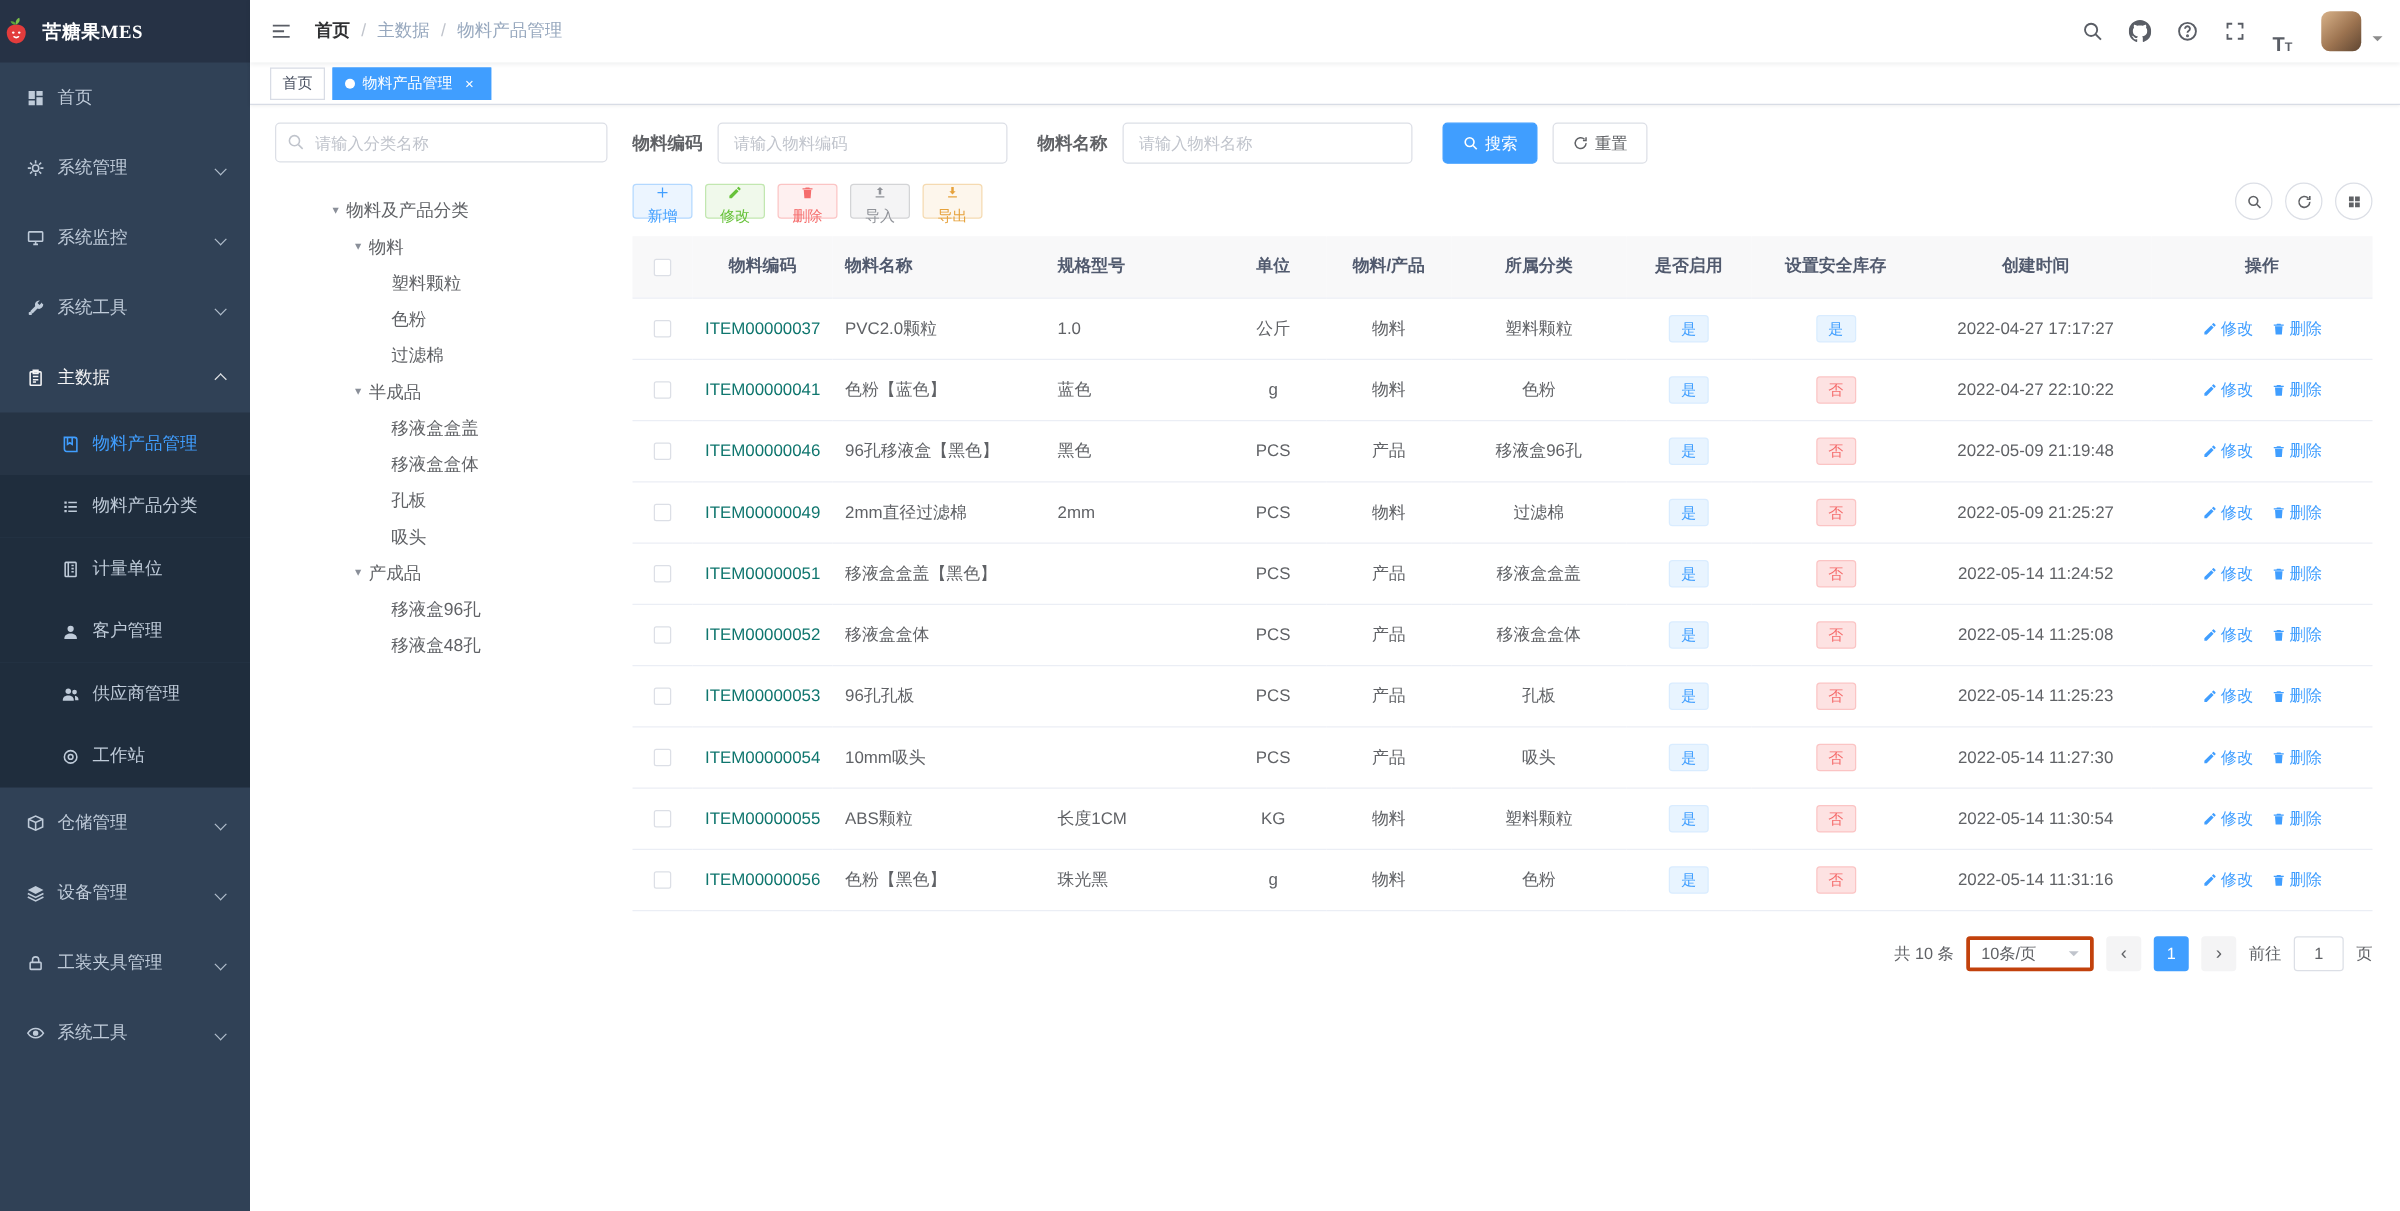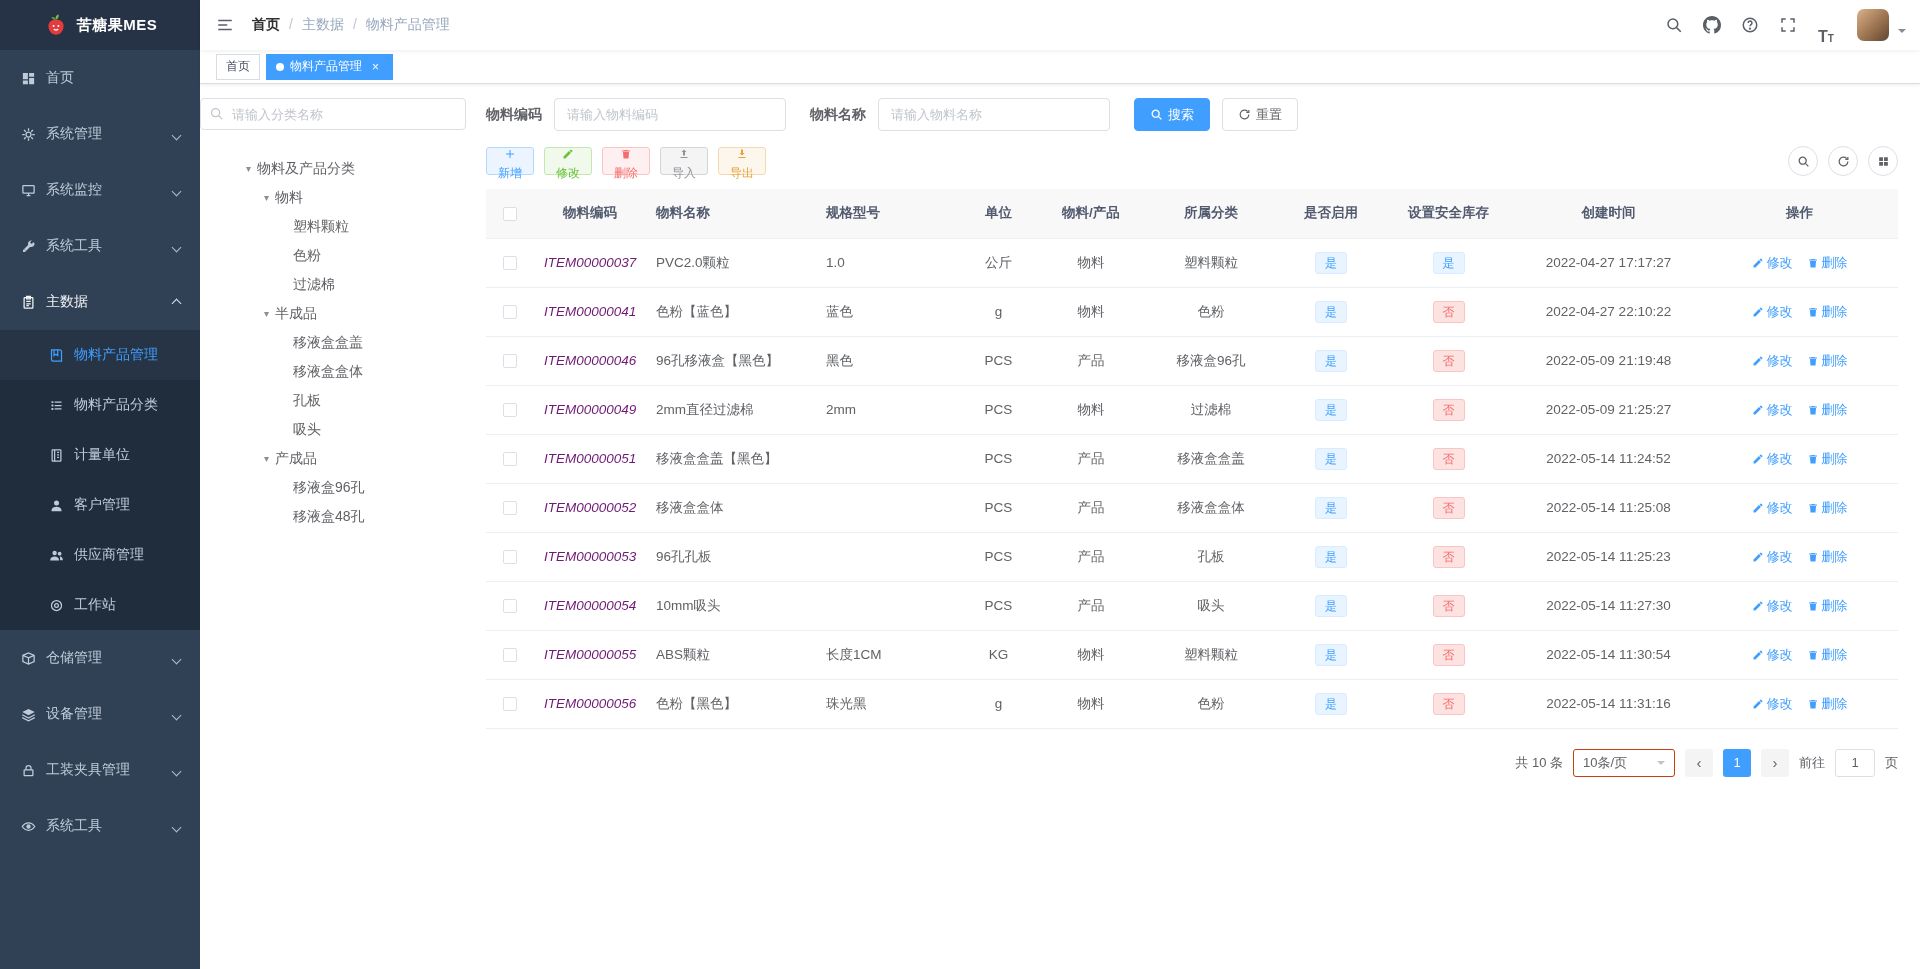--- a/index.html
+++ b/index.html
@@ -2,21 +2,21 @@
 <html><head>
 <meta charset="utf-8">
 <style>
   * { margin:0; padding:0; box-sizing:border-box; }
   html,body { width:1920px; height:969px; overflow:hidden; }
   body { display:flex; font-family:"Liberation Sans","DejaVu Sans",sans-serif; font-size:14px; color:#303133; background:#fff; }
   svg { display:block; }
 
   
   #sidebar { width:200px; min-width:200px; height:100%; background:#304156; display:flex; flex-direction:column; overflow:hidden; }
-  .logo { height:50px; background:#263245; display:flex; align-items:center; justify-content:center; gap:8px; flex-shrink:0; }
+  .logo { height:50px; background:#263245; display:flex; align-items:center; gap:8px; flex-shrink:0;font-family:Liberation Serif, serif; }
   .logo-text { color:#fff; font-weight:bold; font-size:15px; letter-spacing:.5px; }
   .menu { flex:1; overflow:hidden; }
   .mi { height:56px; display:flex; align-items:center; gap:10px; padding:0 20px; color:#bfcbd9; cursor:pointer; white-space:nowrap; font-size:14px; }
   .mi .ic { width:16px; height:16px; flex-shrink:0; display:flex; align-items:center; justify-content:center; }
   .mi .ic svg { width:15px; height:15px; }
   .mi .arrow { margin-left:auto; opacity:.9; }
   .chev { display:inline-block; width:7px; height:7px; border-right:1.5px solid currentColor; border-bottom:1.5px solid currentColor; transform:rotate(45deg); margin-top:-4px; }
   .chev.up { transform:rotate(225deg); margin-top:4px; }
   .mi.open { color:#f4f4f5; }
   .submenu .mi { height:50px; padding-left:48px; background:#1f2d3d; }
@@ -40,21 +40,21 @@
   .avatar { width:32px; height:32px; border-radius:7px; background:linear-gradient(135deg,#d9b38a 0%,#9c7350 55%,#5f4632 100%); margin-left:10px; cursor:pointer; }
   .avatar-caret { width:0; height:0; border:4px solid transparent; border-top-color:#8c8c8c; margin:16px 0 0 5px; }
 
   .tags-view { height:34px; display:flex; align-items:center; gap:6px; padding:0 16px; border-bottom:1px solid #d8dce5; box-shadow:0 1px 3px 0 rgba(0,0,0,.08); background:#fff; position:relative; z-index:2; flex-shrink:0; }
   .tab { height:26px; display:inline-flex; align-items:center; gap:6px; padding:0 9px; border:1px solid #d8dce5; background:#fff; color:#495060; font-size:12px; cursor:pointer; }
   .tab.active { background:#409eff; border-color:#409eff; color:#fff; }
   .tab .dot { width:8px; height:8px; border-radius:50%; background:#fff; }
   .tab .tab-close { width:15px; height:15px; border-radius:50%; display:flex; align-items:center; justify-content:center; font-size:12px; }
   .tab .tab-close::after { content:"×"; }
 
-  .content { flex:1; display:flex; gap:20px; padding:14px 22px 0 0; background:#fff; overflow:hidden; }
+  .content { flex:1; display:flex; gap:20px; padding:14px 22px 0 20px; background:#fff; overflow:hidden; }
 
   
   .tree-col { width:266px; flex-shrink:0; }
   .tree-search { position:relative; }
   .tree-search input { width:100%; height:32px; border:1px solid #dcdfe6; border-radius:4px; padding:0 10px 0 31px; font-size:13px; color:#606266; outline:none; }
   .tree-search input::placeholder { color:#c0c4cc; }
   .tree-search .mag { position:absolute; left:9px; top:8px; color:#c0c4cc; }
   .tree-search .mag svg { width:15px; height:15px; }
   .tree { margin-top:24px; }
   .node { display:flex; align-items:center; height:29px; font-size:14px; color:#606266; cursor:pointer; }
@@ -87,30 +87,30 @@
   .circle-btn { width:30px; height:30px; border-radius:50%; border:1px solid #dcdfe6; background:#fff; color:#606266; display:flex; align-items:center; justify-content:center; cursor:pointer; }
   .circle-btn svg { width:13px; height:13px; }
 
   
   table { width:100%; border-collapse:collapse; table-layout:fixed; margin-top:13px; font-size:13.5px; }
   th { background:#f8f8f9; color:#515a6e; font-weight:700; height:49px; border-bottom:1px solid #ebeef5; white-space:nowrap; }
   td { height:49px; border-bottom:1px solid #ebeef5; color:#606266; white-space:nowrap; overflow:hidden; }
   .c { text-align:center; }
   .l { text-align:left; padding-left:10px; }
   .checkbox { display:inline-block; width:14px; height:14px; border:1px solid #dcdfe6; border-radius:2px; background:#fff; vertical-align:middle; cursor:pointer; }
-  .code-link { color:#701a75; cursor:pointer; text-decoration:none;font-style:italic; }
+  .code-link { color:#0f766e; cursor:pointer; text-decoration:none; }
   .tag { display:inline-block; height:22px; line-height:20px; padding:0 9px; font-size:12px; border-radius:3px; border:1px solid transparent; }
   .tag-blue { color:#409eff; background:#e8f4ff; border-color:#d9ecff; }
   .tag-red  { color:#f56c6c; background:#fde2e2; border-color:#fbc4c4; }
   .op { color:#409eff; font-size:13px; display:inline-flex; align-items:center; gap:3px; cursor:pointer; margin:0 7px; text-decoration:none; }
   .op svg { width:12px; height:12px; }
 
   
   .pager { display:flex; align-items:center; justify-content:flex-end; gap:10px; margin-top:20px; padding-bottom:24px; font-size:13px; color:#606266; }
-  .psel { width:102px; height:28px; border:1px solid #c2410c; border-radius:3px; display:flex; align-items:center; justify-content:space-between; padding:0 9px; cursor:pointer; background:#fff; }
+  .psel { width:102px; height:28px; border:3px solid #c2410c; border-radius:3px; display:flex; align-items:center; justify-content:space-between; padding:0 9px; cursor:pointer; background:#fff; }
   .sel-caret { width:0; height:0; border:4px solid transparent; border-top-color:#c0c4cc; margin-top:4px; }
   .pbtn { min-width:28px; height:28px; background:#f4f4f5; border-radius:3px; display:flex; align-items:center; justify-content:center; color:#606266; cursor:pointer; font-size:15px; }
   .pbtn.prev::before { content:"‹"; }
   .pbtn.next::before { content:"›"; }
   .pbtn.current { background:#409eff; color:#fff; font-size:13px; }
   .goto-input { width:40px; height:28px; border:1px solid #dcdfe6; border-radius:3px; text-align:center; font-size:13px; color:#606266; outline:none; }
 </style>
 </head>
 <body>
 

